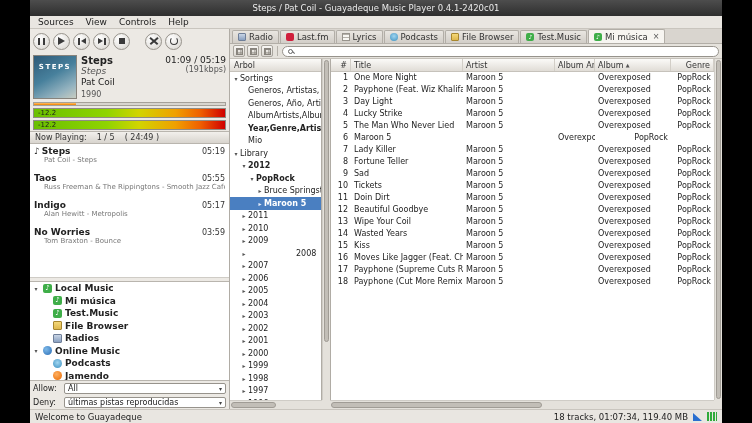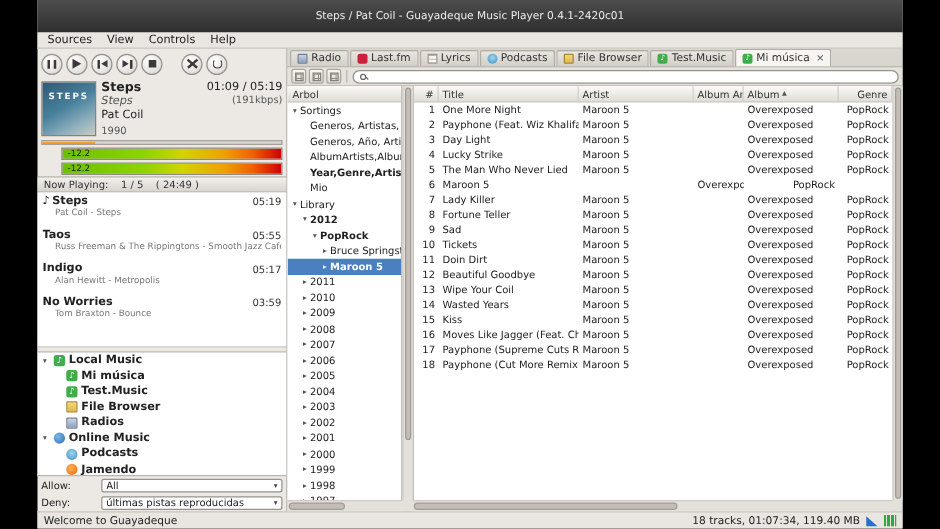--- a/index.html
+++ b/index.html
@@ -2,21 +2,21 @@
 <html><head>
 <meta charset="utf-8">
 <style>
   html,body{margin:0;padding:0;background:#000;}
   *{box-sizing:border-box;}
   .screen{position:relative;width:752px;height:423px;background:#000;overflow:hidden;
           font-family:"DejaVu Sans","Liberation Sans",sans-serif;color:#222;}
   .window{position:absolute;left:30px;top:0;width:692px;height:423px;background:#ece9e4;
           display:flex;flex-direction:column;}
   
-  .titlebar{height:26px;flex:none;background:linear-gradient(#4d4d4d,#2e2e2e);color:#ececec;
+  .titlebar{height:16px;flex:none;background:linear-gradient(#4d4d4d,#2e2e2e);color:#ececec;
             font-size:8.5px;display:flex;align-items:center;justify-content:center;white-space:nowrap;}
   .menubar{height:13px;flex:none;background:#e9e6e1;border-bottom:1px solid #c9c5be;display:flex;
            align-items:center;padding:0 2px;font-size:9px;}
   .menu-item{padding:0 6px;}
   .body{flex:1;display:flex;min-height:0;}
   
   .left-panel{width:200px;flex:none;border-right:1px solid #b0aca5;display:flex;flex-direction:column;min-height:0;}
   .controls{height:24px;flex:none;display:flex;align-items:center;padding:0 3px;gap:3px;}
   .ctrl-btn{width:17px;height:17px;border-radius:50%;border:1px solid #97938c;flex:none;
             background:radial-gradient(circle at 35% 30%,#ffffff,#d7d4ce);
@@ -45,21 +45,21 @@
   .t-album{font-style:italic;color:#555;font-size:9px;}
   .t-artist{font-size:9px;margin-top:1px;}
   .t-year{font-size:8px;color:#555;margin-top:3px;}
   .ti-r{text-align:right;}
   .t-time{font-size:9px;}
   .t-bitrate{font-size:8px;color:#555;}
   .progress{height:4px;flex:none;margin:1px 3px;background:#d8d5cf;border:1px solid #a5a19a;position:relative;}
   .progress-fill{position:absolute;left:0;top:0;bottom:0;background:linear-gradient(#ffc167,#ef7f00);}
   .vu{flex:none;padding:1px 3px;display:flex;flex-direction:column;gap:2px;}
   .vu-bar{height:10px;position:relative;border:1px solid #8f8b84;
-          background:linear-gradient(to right,#6abf00 0%,#8fd400 38%,#d2d400 55%,#f0a000 74%,#ef6000 87%,#d00000 100%);margin-left:16px;}
+          background:linear-gradient(to right,#6abf00 0%,#8fd400 38%,#d2d400 55%,#f0a000 74%,#ef6000 87%,#d00000 100%);}
   .vu-label{position:absolute;left:4px;top:0;line-height:8px;font-size:7px;color:#1c1c1c;}
   .np-header{height:13px;flex:none;background:linear-gradient(#f2f0ec,#d8d4ce);border-top:1px solid #b9b5ae;
              border-bottom:1px solid #b9b5ae;font-size:8px;display:flex;align-items:center;gap:10px;padding:0 5px;color:#333;}
   .playlist{flex:1;background:#fff;overflow:hidden;min-height:0;}
   .pl-item{height:27px;padding:2px 4px 0;}
   .pl-line1{display:flex;justify-content:space-between;align-items:center;font-size:9px;font-weight:bold;}
   .pl-left{display:flex;align-items:center;gap:2px;min-width:0;overflow:hidden;white-space:nowrap;}
   .pl-note{font-size:9px;}
   .pl-time{font-weight:normal;font-size:8px;color:#333;flex:none;}
   .pl-line2{font-size:7px;color:#777;padding-left:10px;white-space:nowrap;overflow:hidden;}
@@ -71,21 +71,21 @@
   .src-icon{width:9px;height:9px;flex:none;display:flex;align-items:center;justify-content:center;font-size:7px;line-height:9px;}
   .si-music,.si-local-music{background:#3fae49;border-radius:2px;color:#fff;}
   .si-folder{background:linear-gradient(#f4d879,#dfb84e);border:1px solid #a8872e;border-radius:1px;}
   .si-globe{background:radial-gradient(circle at 35% 35%,#7db8e8,#2a6db5);border-radius:50%;}
   .si-radio{background:linear-gradient(#c9d5e5,#89a0c1);border:1px solid #6f7f99;border-radius:1px;}
   .si-podcast{background:radial-gradient(circle at 50% 40%,#a0d5f0,#3a8fc0);border-radius:50%;}
   .si-jamendo{background:radial-gradient(circle at 40% 35%,#ffb060,#e86800);border-radius:50%;}
   .si-lastfm{background:#d01f3c;border-radius:2px;}
   .si-lyrics{background:#f7f6f2;border:1px solid #97938c;
              background-image:linear-gradient(#b5b1aa 1px,transparent 1px);background-size:100% 3px;}
-  .filter-row{height:14px;flex:none;display:flex;align-items:center;gap:20px;padding:0 3px;font-size:8px;}
+  .filter-row{height:14px;flex:none;display:flex;align-items:center;gap:3px;padding:0 3px;font-size:8px;}
   .filter-label{width:28px;flex:none;}
   .combo{flex:1;height:11px;background:#fff;border:1px solid #97938c;border-radius:2px;display:flex;
          align-items:center;justify-content:space-between;padding:0 3px;font-size:8px;min-width:0;}
   .combo-value{overflow:hidden;white-space:nowrap;}
   .combo-arrow{font-size:6px;color:#444;flex:none;}
   
   .main{flex:1;display:flex;flex-direction:column;min-width:0;}
   .tabbar{height:15px;flex:none;background:#d9d5cf;border-bottom:1px solid #b2aea7;display:flex;
           align-items:flex-end;padding:1px 2px 0;gap:1px;}
   .tab{height:13px;display:flex;align-items:center;gap:3px;padding:0 5px;font-size:8.5px;color:#333;
@@ -425,21 +425,21 @@
                   <span>2011</span>
                 </div>
                 <div class="tnode" style="padding-left: 10px;">
                   <span class="exp">▸</span>
                   <span>2010</span>
                 </div>
                 <div class="tnode" style="padding-left: 10px;">
                   <span class="exp">▸</span>
                   <span>2009</span>
                 </div>
-                <div class="tnode" style="padding-left: 10px;">
+                <div class="tnode" style="padding-left: 10px; gap: 48px;">
                   <span class="exp">▸</span>
                   <span>2008</span>
                 </div>
                 <div class="tnode" style="padding-left: 10px;">
                   <span class="exp">▸</span>
                   <span>2007</span>
                 </div>
                 <div class="tnode" style="padding-left: 10px;">
                   <span class="exp">▸</span>
                   <span>2006</span>

